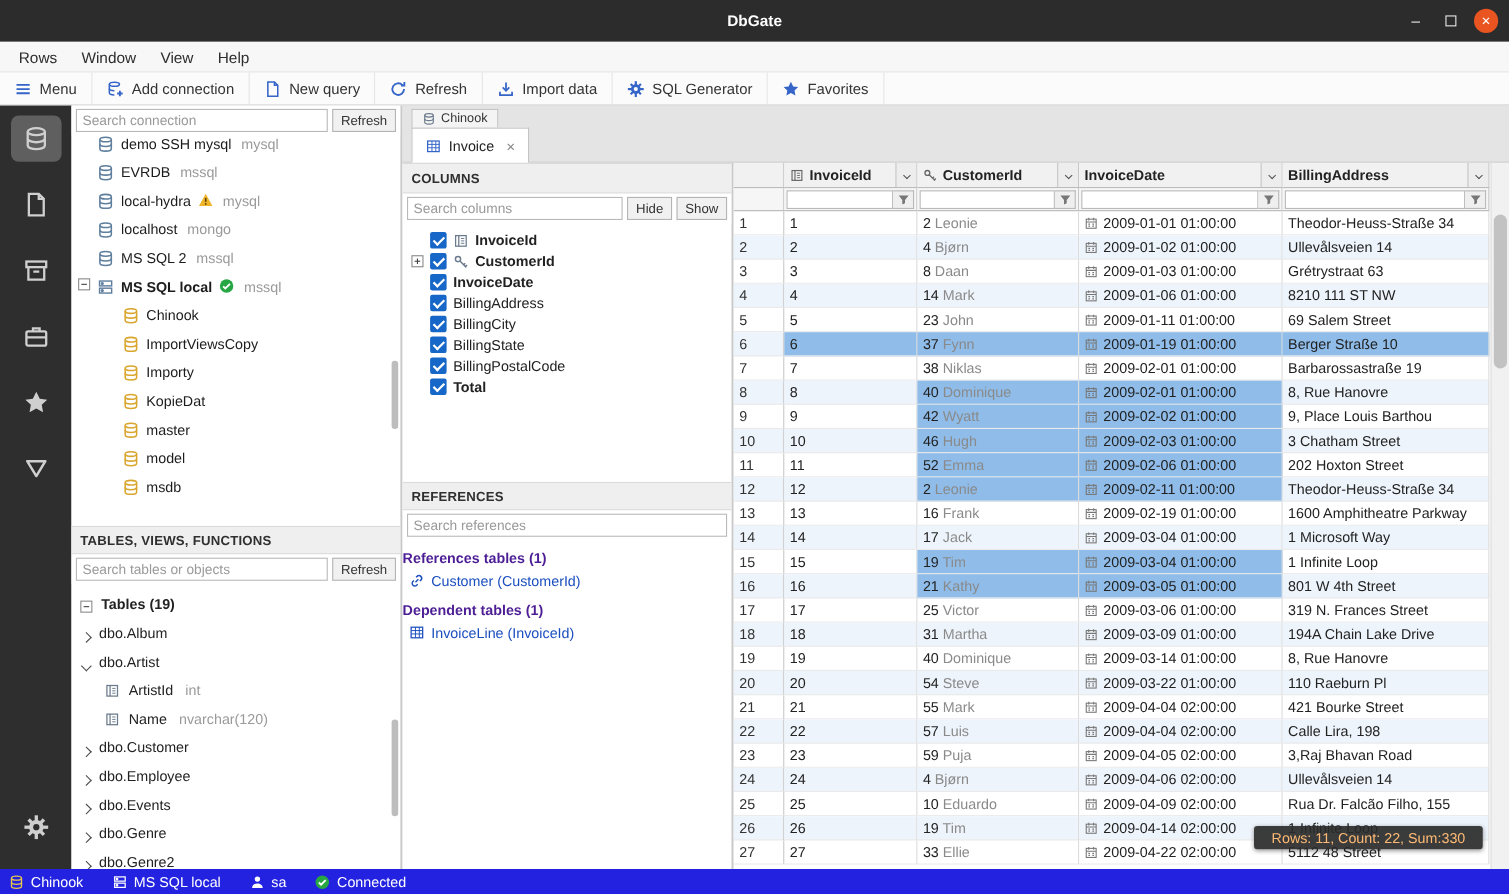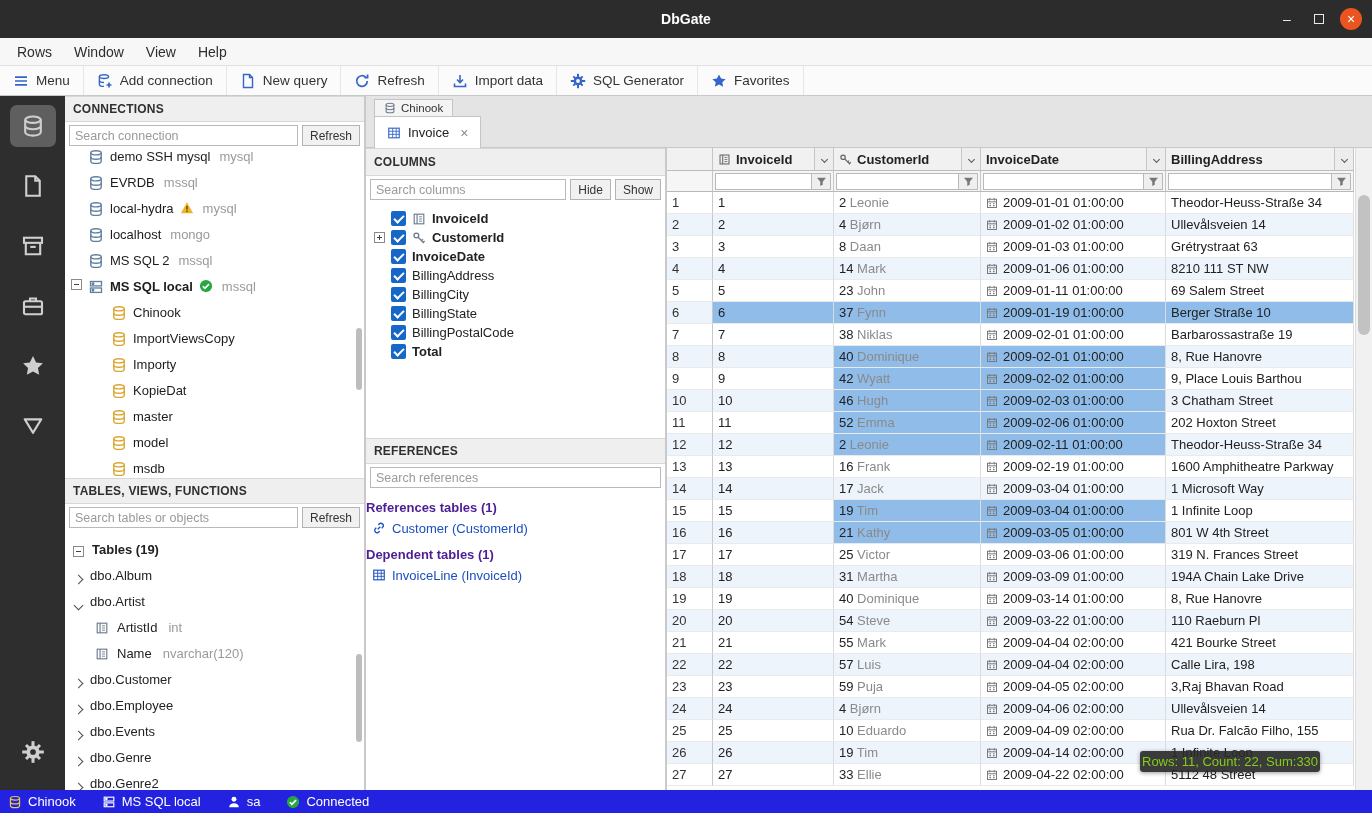--- a/index.html
+++ b/index.html
@@ -104,21 +104,21 @@
   .gvscroll{position:absolute;top:0;right:0;width:17px;bottom:0;background:#f1f1f1;border-left:1px solid #ddd}
   .gvthumb{position:absolute;left:2px;right:2px;top:47px;height:140px;background:#c2c2c2;border-radius:6px}
 
   
   .statusbar{position:absolute;left:0;right:0;bottom:0;height:23px;background:#2222e0;color:#fff;display:flex;align-items:center;padding-left:8px;gap:26px}
   .sb-item{display:flex;align-items:center;gap:6px;font-size:13px}
   .sb-item .ic{width:14px;height:14px;color:#fff}
   .sb-item .goldi{color:#e8c84a}
 
   
-  .tooltip{position:absolute;left:1140px;top:751px;background:rgba(42,42,42,.92);color:#84cc16;font-size:13px;padding:3px 2px;border-radius:3px;white-space:nowrap;z-index:50;box-shadow:0 1px 4px rgba(0,0,0,.4)}
+  .tooltip{position:absolute;left:1140px;top:751px;background:rgba(42,42,42,.92);color:#fdba74;font-size:13px;padding:3px 16px;border-radius:3px;white-space:nowrap;z-index:50;box-shadow:0 1px 4px rgba(0,0,0,.4)}
 </style>
 </head>
 <body>
 
 <div class="app">
 
   <header class="titlebar">
     <span class="title">DbGate</span>
     <div class="win-controls">
       <span class="wc min">–</span>
@@ -278,23 +278,20 @@
               </g>
             </g>
             <circle cx="8" cy="8" r="1.9" fill="var(--hole,#fbfbfb)"></circle>
           </svg>
         </span>
       </div>
     </aside>
 
   <section class="leftpanel">
     <div class="conn-block">
-      <div class="sec-header">
-          <span>CONNECTIONS</span>
-        </div>
       <div class="searchrow">
         <input placeholder="Search connection" style="">
         <button class="sbtn">Refresh</button>
       </div>
       <div id="connList">
           <div class="c-row">
             <span class="expsp"></span>
             <span class="ic ">
               <svg viewBox="0 0 16 16" fill="none" stroke="currentColor" stroke-width="1.4">
                 <ellipse cx="8" cy="3.8" rx="5.2" ry="2.1"></ellipse>

